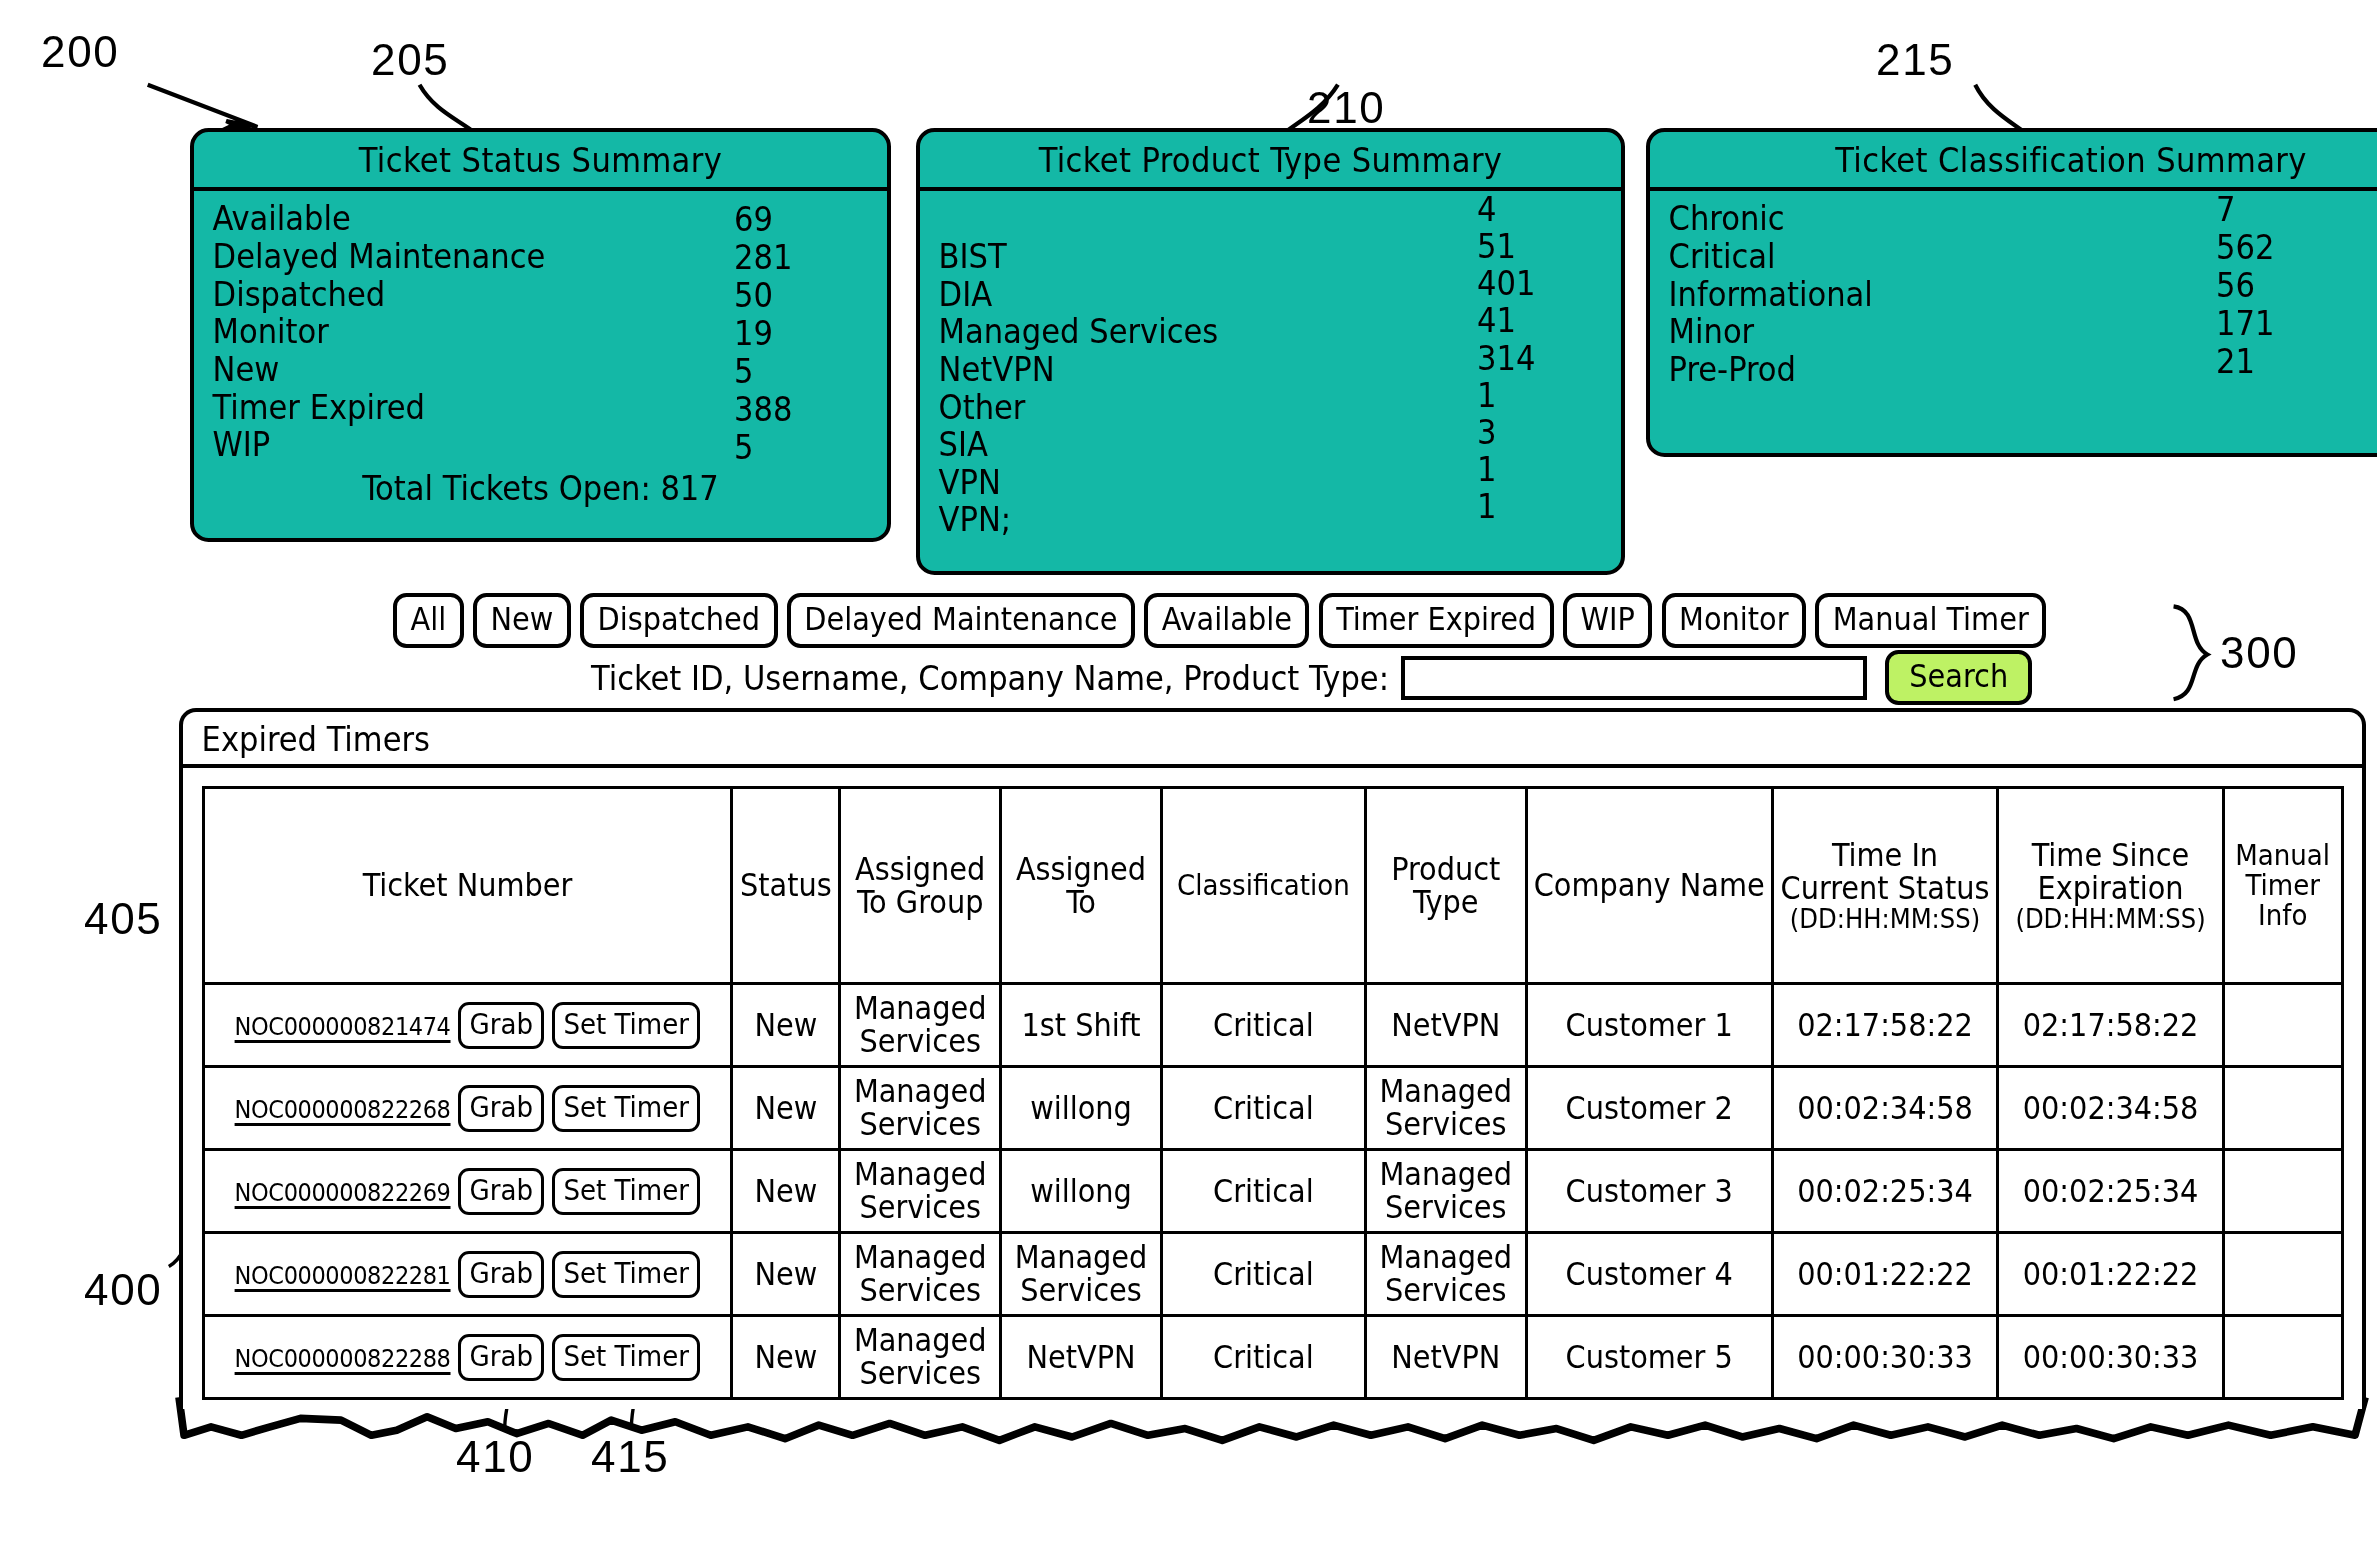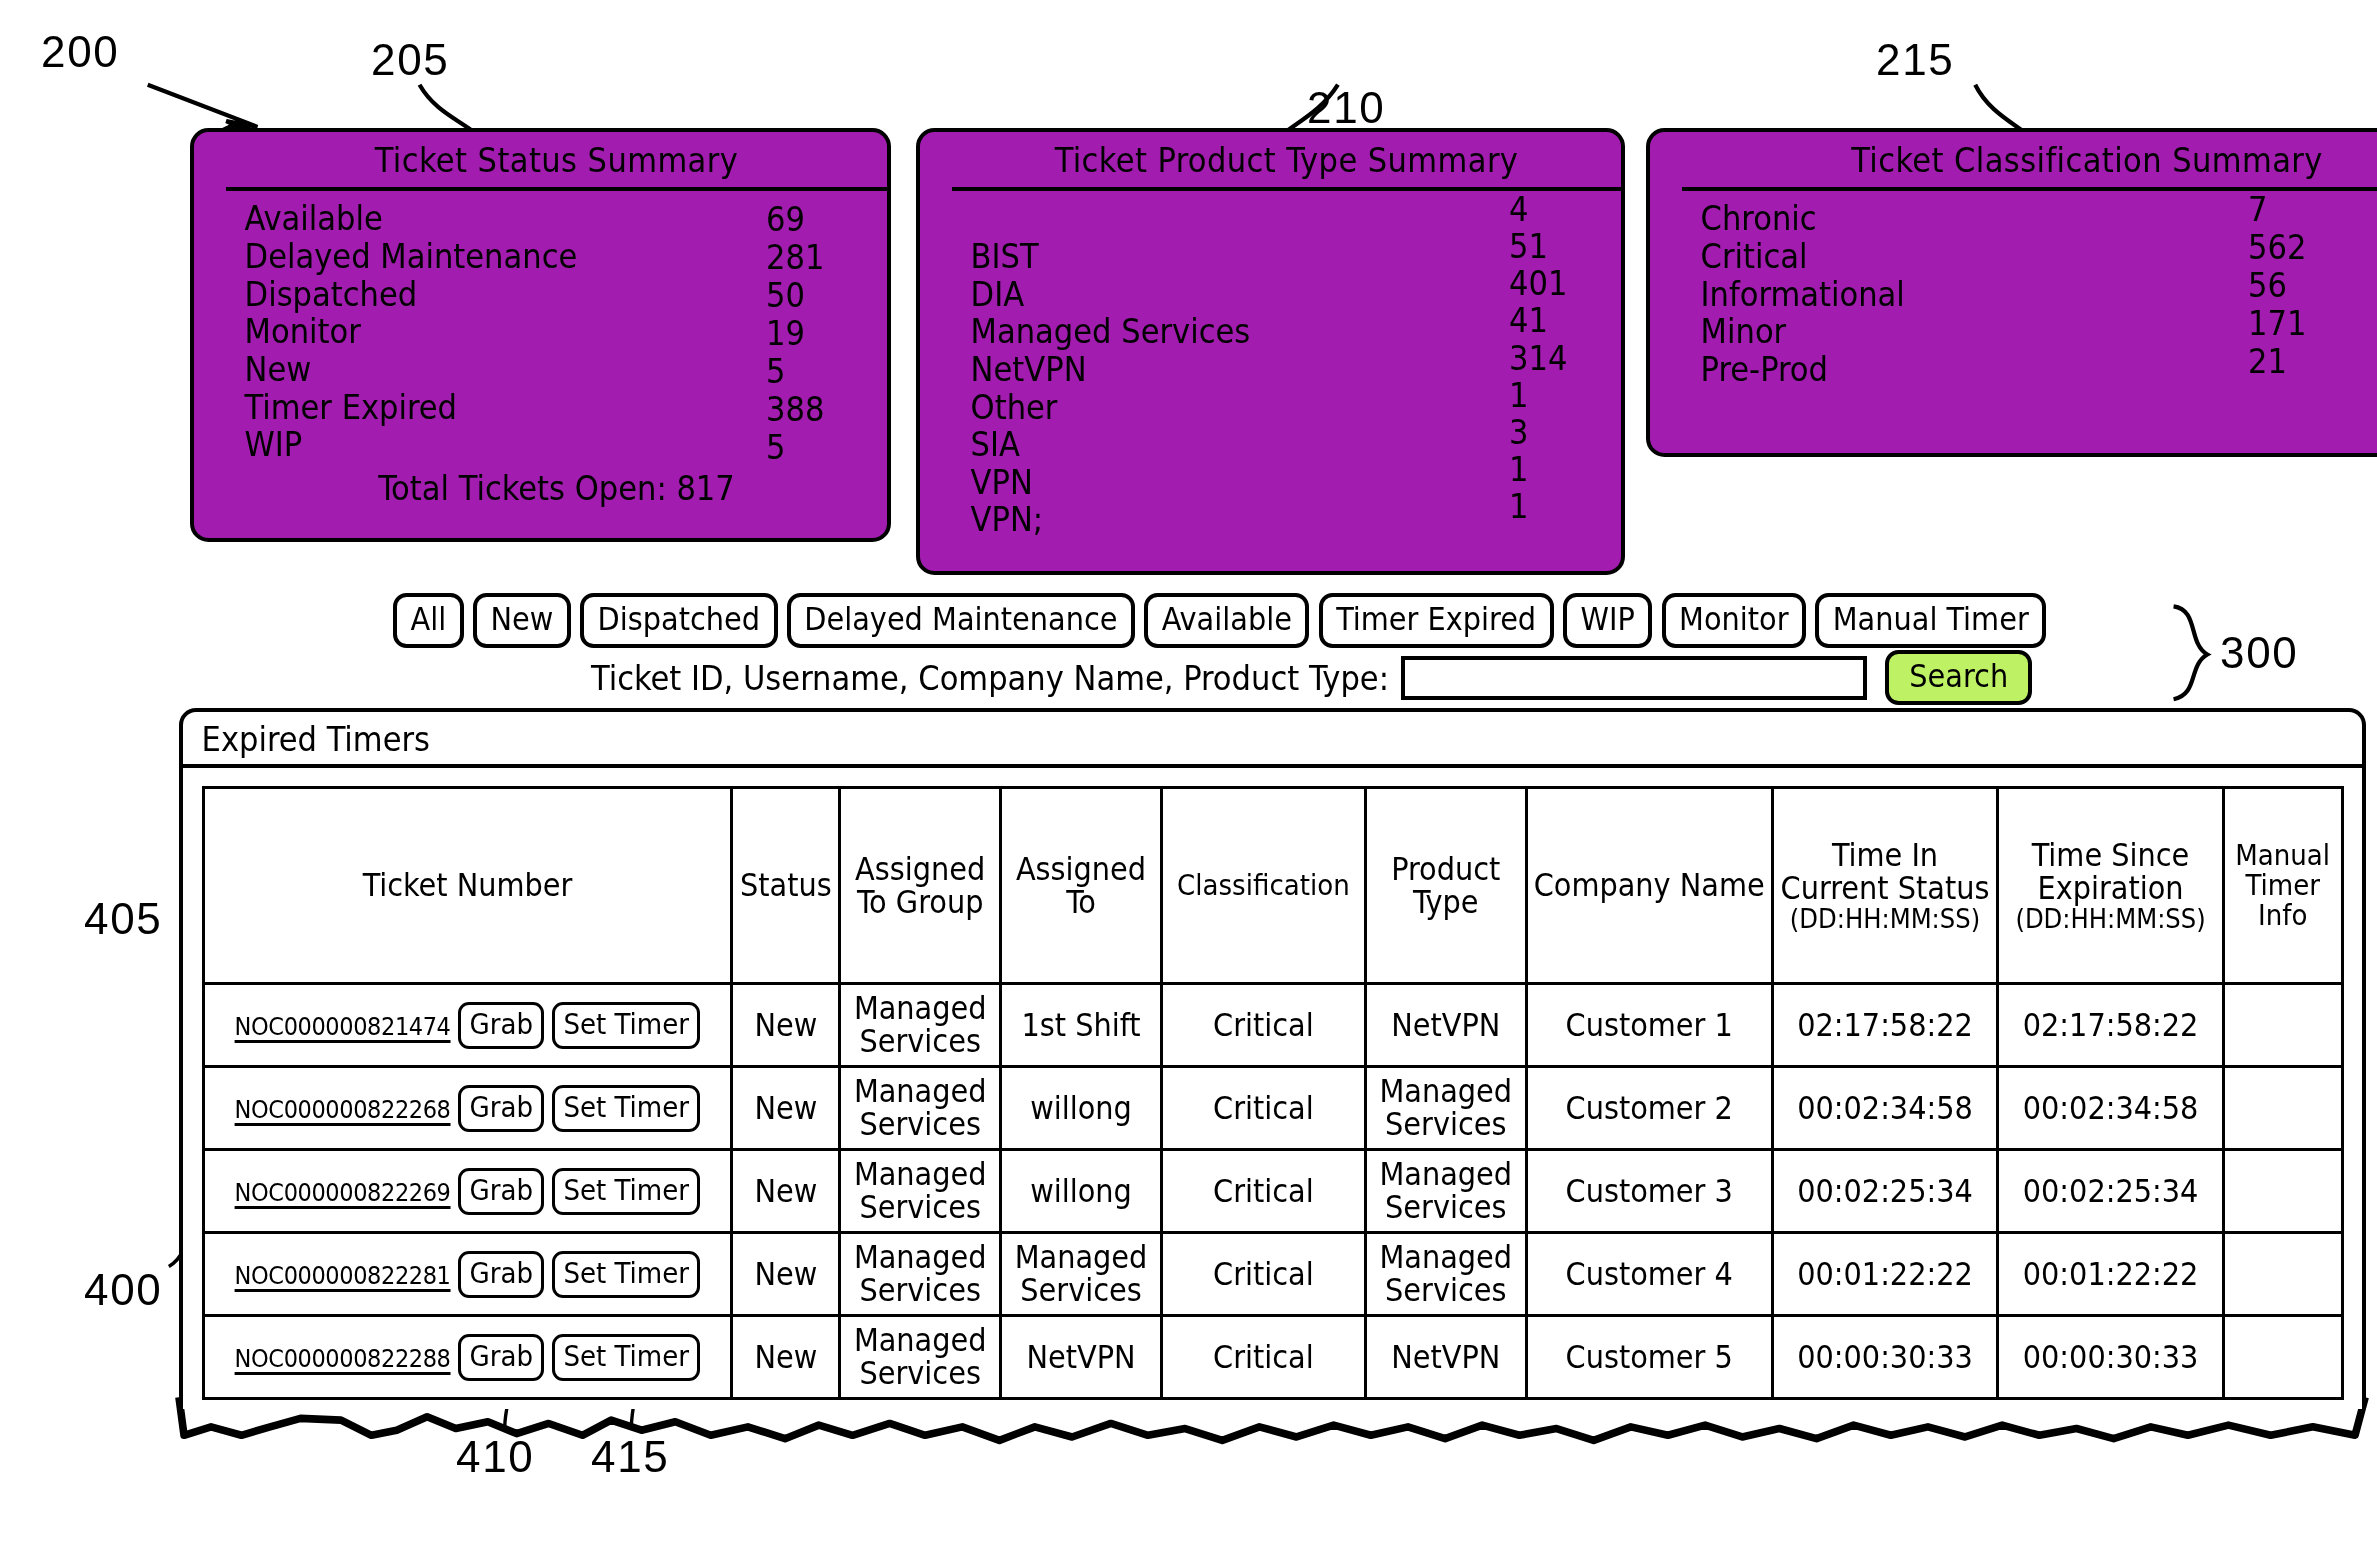--- a/index.html
+++ b/index.html
@@ -33,24 +33,23 @@
     width: 2377px;
     height: 1547px;
     pointer-events: none;
   }
 
   
   .panel {
     position: absolute;
     border: 4.2px solid #000;
     border-radius: 18.6px;
-    background: #a21caf;
+    background: #14b8a6;
     box-sizing: border-box;
     overflow: hidden;
-    padding-left: 32px;
   }
   .panel-title {
     text-align: center;
     font-size: 34px;
     padding: 8.4px 0 6.8px 0;
     border-bottom: 4.2px solid #000;
     letter-spacing: 0.4px;
     white-space: nowrap;
   }
   .panel-body {

